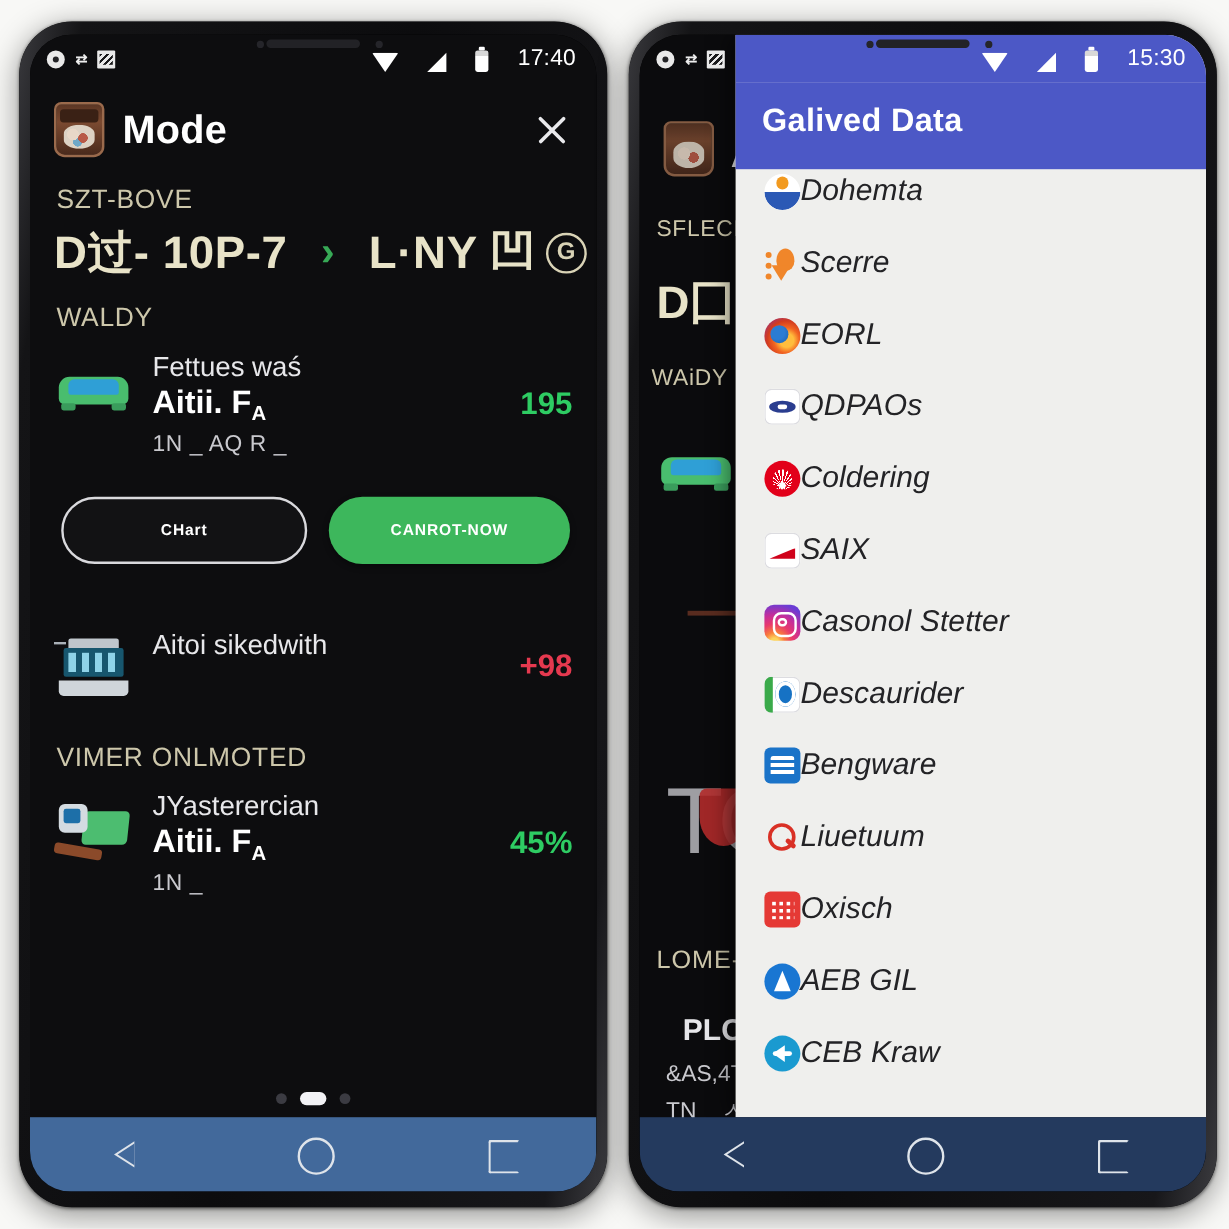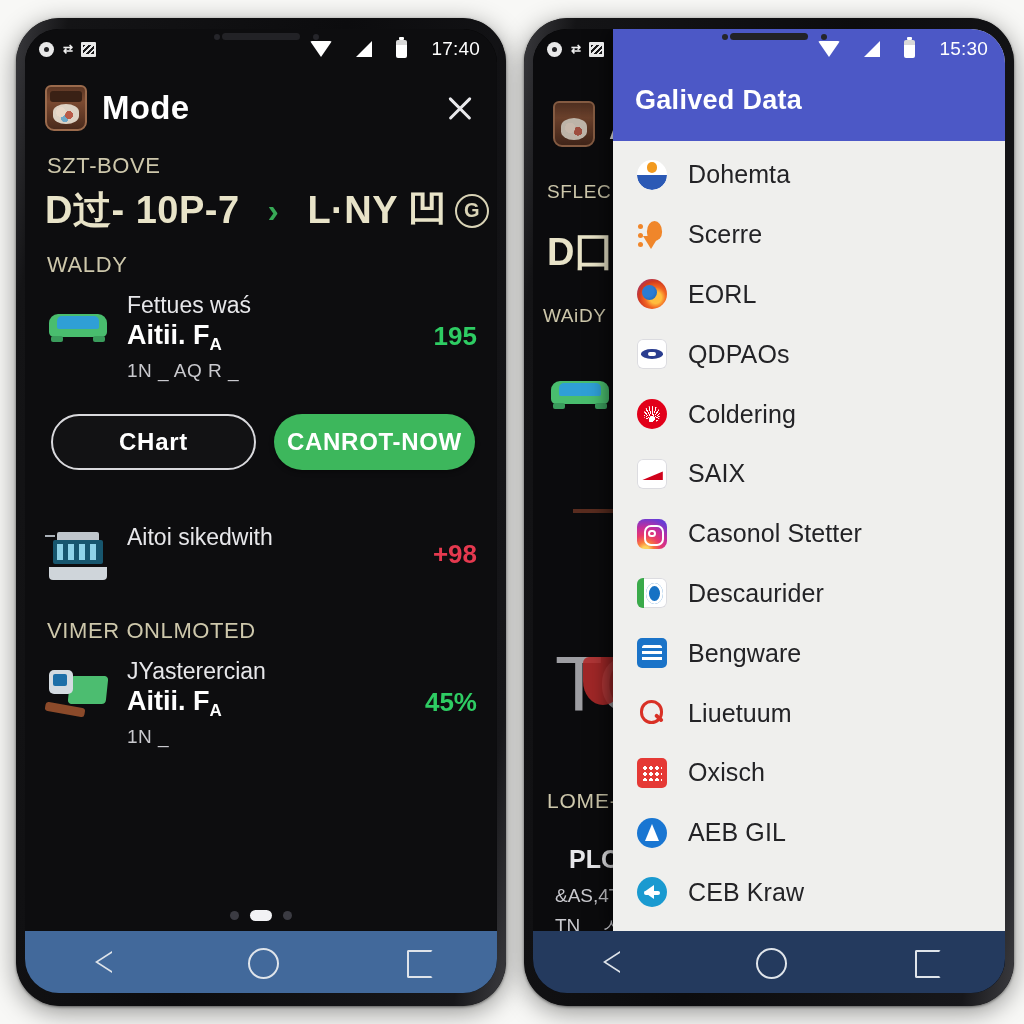--- a/index.html
+++ b/index.html
@@ -55,21 +55,21 @@
   .statusbar {
     position: relative;
     height: 40px;
     display: flex; align-items: center;
     padding: 0 17px 0 14px;
     color: #fff;
     font-size: 17px;
     z-index: 25;
   }
   .sb-left { display: flex; align-items: center; gap: 9px; }
-  .sb-right { margin-left: auto; display: flex; align-items: center; gap: 24px; }
+  .sb-right { margin-left: auto; display: flex; align-items: flex-end; gap: 24px; }
   .sb-time { font-size: 19px; font-weight: 400; letter-spacing: .2px; }
 
   .ic-rec { width: 15px; height: 15px; border-radius: 50%;
             background: #e9e9e9; position: relative; }
   .ic-rec::after { content:""; position:absolute; inset:5px; border-radius:50%; background:#232326; }
   .ic-sync { font-size: 12px; letter-spacing: -1px; line-height: 1; color:#ededed; font-weight:700; }
   .ic-img  { width: 15px; height: 15px; background:#e9e9e9; position:relative; border-radius:1px; }
   .ic-img::after{ content:""; position:absolute; left:2px; top:3px; width:11px; height:9px;
                   background:repeating-linear-gradient(135deg,#1a1a1c 0 2px,#e9e9e9 2px 4px); }
 
@@ -152,21 +152,21 @@
   .item-main sub { font-size: 17px; font-weight: 600; }
   .item-meta { font-size: 19px; color: #c9c9ce; padding-top: 4px; letter-spacing: .5px; }
   .item-val { font-size: 26px; font-weight: 700; align-self: center; white-space: nowrap; }
   .val-green { color: #2ecc63; }
   .val-red   { color: #e5394f; }
 
   .btn-row { display: flex; gap: 18px; padding: 26px 22px 10px 26px; }
   .btn {
     flex: 1 1 0; height: 56px; border-radius: 28px;
     display: flex; align-items: center; justify-content: center;
-    font-size: 24px; font-weight: 700; letter-spacing: .7px; cursor: pointer;
+    font-size: 13px; font-weight: 700; letter-spacing: .7px; cursor: pointer;
   }
   .btn-outline { background: #121214; border: 2px solid #d9d9dd; color: #fff; }
   .btn-filled  { background: #3db75c; color: #fff; border: none;
                  box-shadow: 0 2px 5px rgba(0,0,0,.4); }
 
   .divider-gap { height: 30px; }
 
   
   .car { position:absolute; left:2px; top:14px; width:58px; height:36px; }
   .car .body { position:absolute; left:0; right:0; top:8px; bottom:5px;
@@ -275,22 +275,22 @@
     height: 40px; display:flex; align-items:center; padding: 0 17px;
     background: #4c58c6; color:#fff;
   }
   .sheet-header {
     height: 72px; background:#4c58c6; display:flex; align-items:center;
     padding: 0 0 10px 22px; color:#fff;
     font-size: 27px; font-weight: 700; letter-spacing:.3px;
   }
   .sheet-list { flex: 1 1 auto; overflow: hidden; padding-top: 4px; }
   .srow {
-    display:flex; align-items:center; gap: 21px;
-    height: 59.8px; padding: 0 0 0 24px; cursor: pointer;
+    display:flex; 
+    height: 59.8px; padding: 0 0 0 24px; cursor: pointer; font-style: italic;
   }
   .srow-label { font-size: 25px; color: #232326; font-weight: 400; letter-spacing:.1px; }
   .sicon { width: 30px; height: 30px; flex:0 0 auto; position: relative; }
 
   
   .ic-a { border-radius:50%; overflow:hidden; background:#fff; }
   .ic-a::before{content:"";position:absolute;left:0;right:0;bottom:0;height:50%;background:#2b59b5;border-radius:0 0 50% 50%/0 0 100% 100%;}
   .ic-a::after {content:"";position:absolute;left:32%;top:8%;width:36%;height:36%;border-radius:50%;background:#f29a1f;}
   .ic-b::before{content:"";position:absolute;left:32%;top:6%;width:52%;height:64%;border-radius:50% 50% 50% 50%/55% 55% 45% 45%;background:#f0862a;}
   .ic-b::after {content:"";position:absolute;left:46%;top:55%;width:0;height:0;border-left:8px solid transparent;border-right:8px solid transparent;border-top:13px solid #f0862a;transform:translateX(-50%);}

